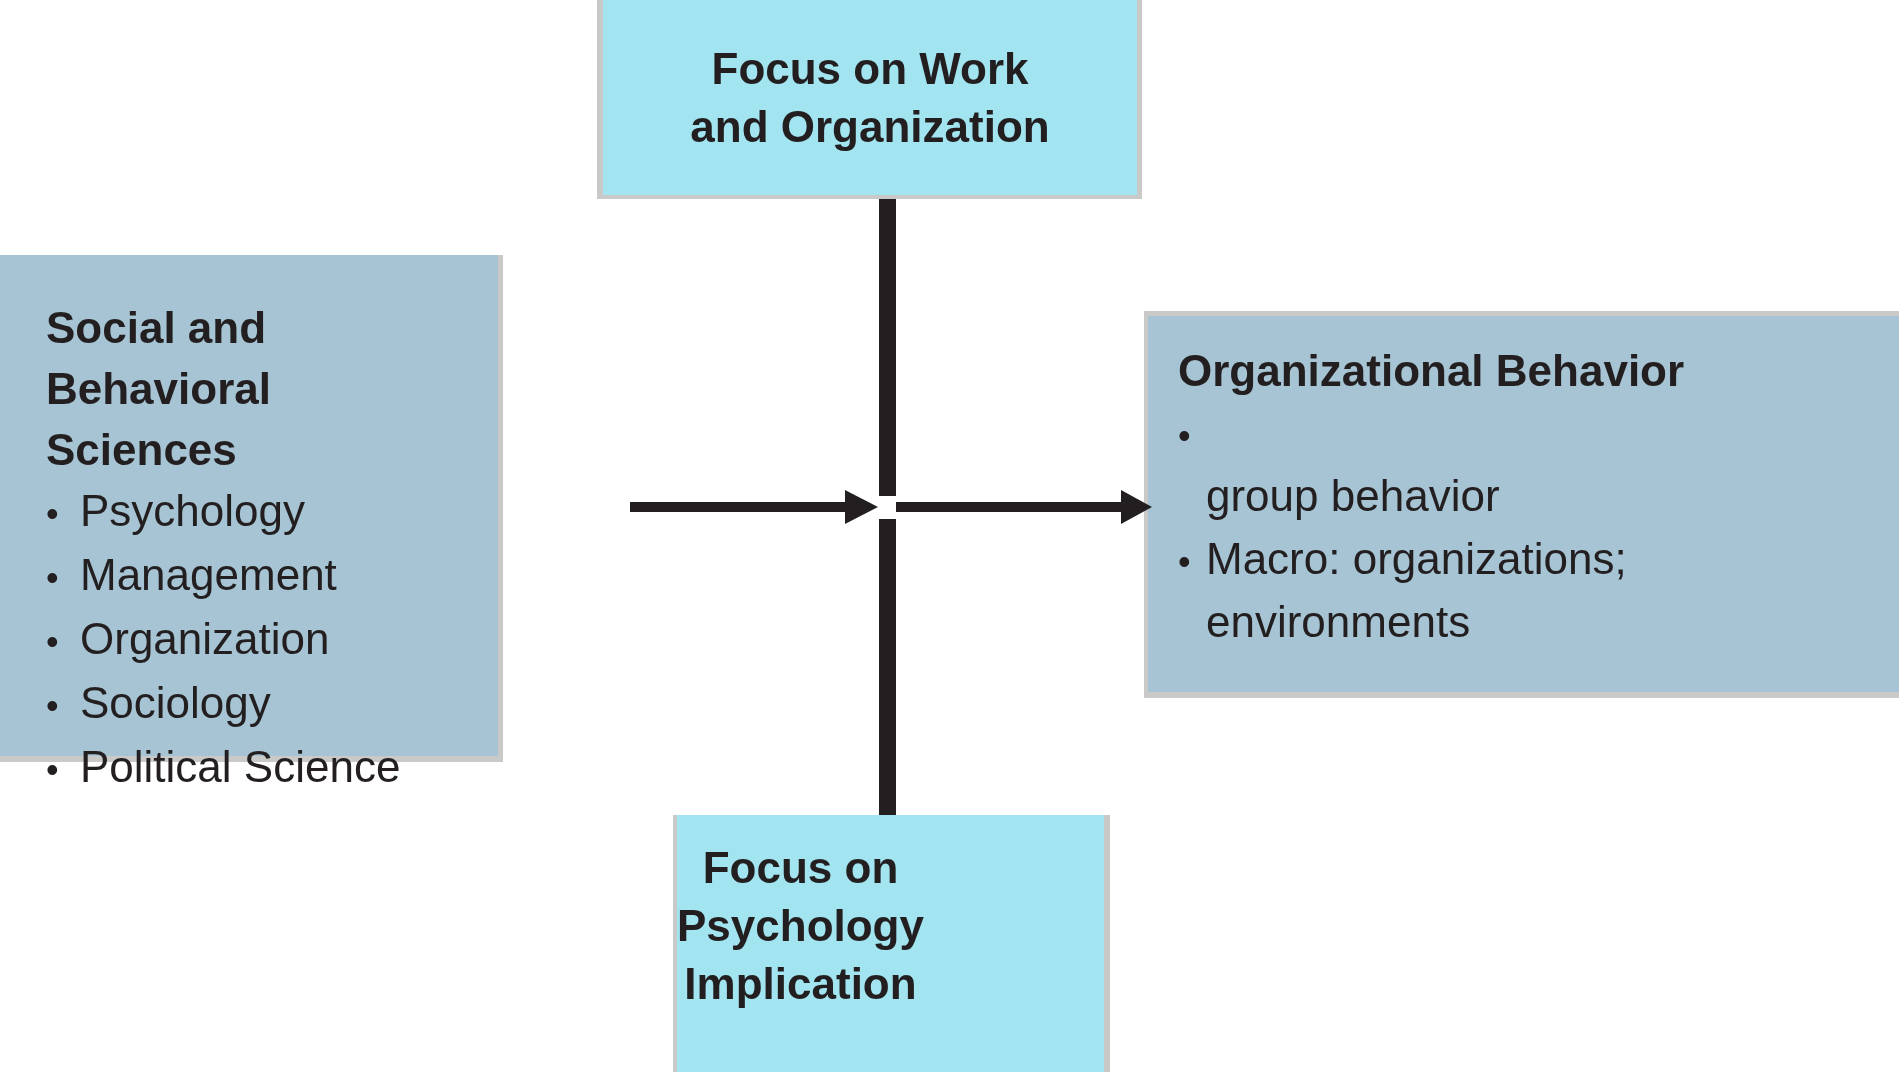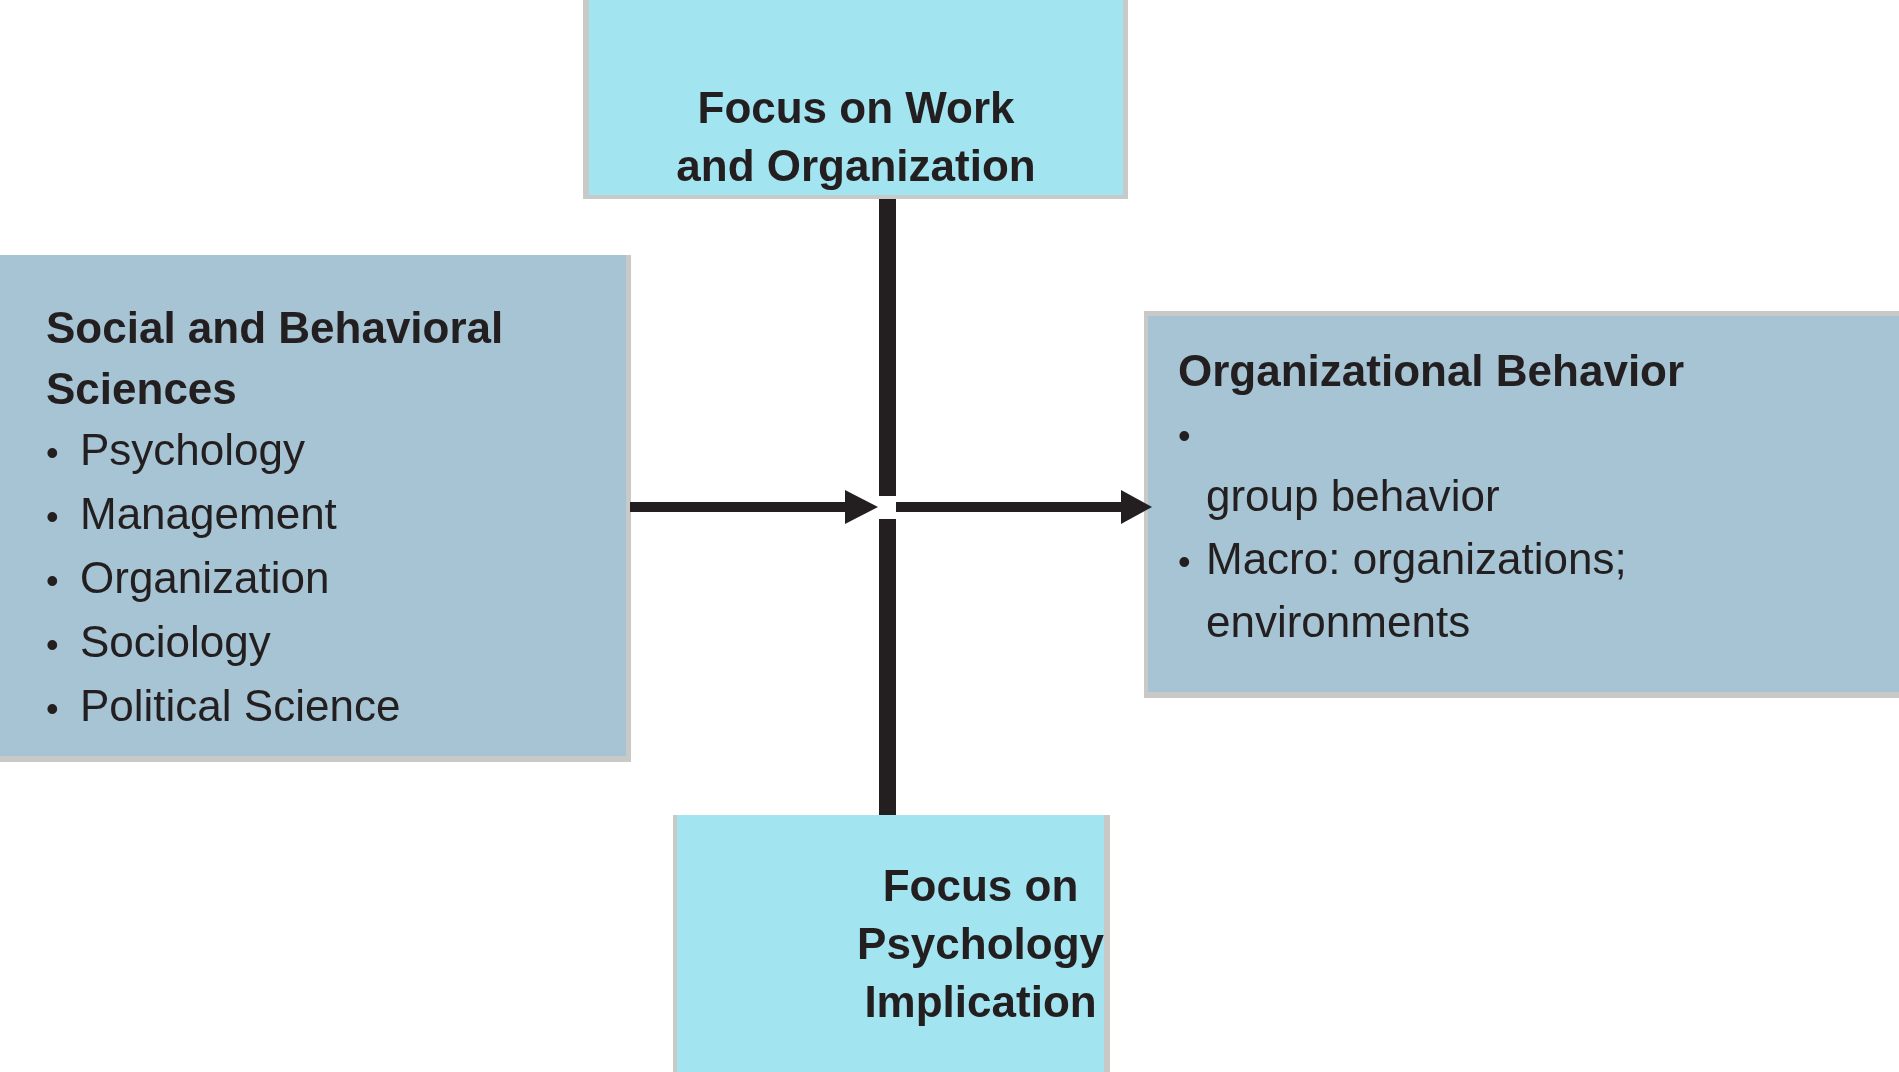--- a/index.html
+++ b/index.html
@@ -16,45 +16,45 @@
     height: 1072px;
     background: #ffffff;
     overflow: hidden;
     font-family: "Liberation Sans", "DejaVu Sans", sans-serif;
     color: var(--ink);
   }
   .box { position: absolute; background: var(--box-cyan); }
   .box.gray { background: var(--box-bluegray); }
 
   .box-top {
-    left: 583px; top: 0; width: 545px; height: 199px;
+    left: 597px; top: 0; width: 545px; height: 199px;
     border-left: 6px solid var(--box-border);
     border-right: 5px solid var(--box-border);
     border-bottom: 4px solid var(--box-border);
-    display: flex; align-items: flex-end; justify-content: center;
+    display: flex; align-items: center; justify-content: center;
   }
   .box-left {
-    left: 0; top: 255px; width: 631px; height: 507px;
+    left: 0; top: 255px; width: 503px; height: 507px;
     border-right: 5px solid var(--box-border);
     border-bottom: 6px solid var(--box-border);
     padding: 42px 24px 0 46px;
   }
   .box-right {
     left: 1144px; top: 311px; width: 755px; height: 387px;
     border-left: 4px solid var(--box-border);
     border-top: 5px solid var(--box-border);
     border-bottom: 6px solid var(--box-border);
     padding: 24px 16px 0 30px;
   }
   .box-bottom {
     left: 673px; top: 815px; width: 437px; height: 257px;
     border-left: 4px solid var(--box-border);
     border-right: 6px solid var(--box-border);
-    display: flex; align-items: flex-start; justify-content: flex-end;
-    padding-top: 42px;
+    display: flex; align-items: flex-start; justify-content: flex-start;
+    padding-top: 24px;
   }
 
   .heading {
     font-weight: 700;
     font-size: 44px;
     line-height: 58px;
     text-align: center;
   }
   .title-block {
     font-weight: 700;

